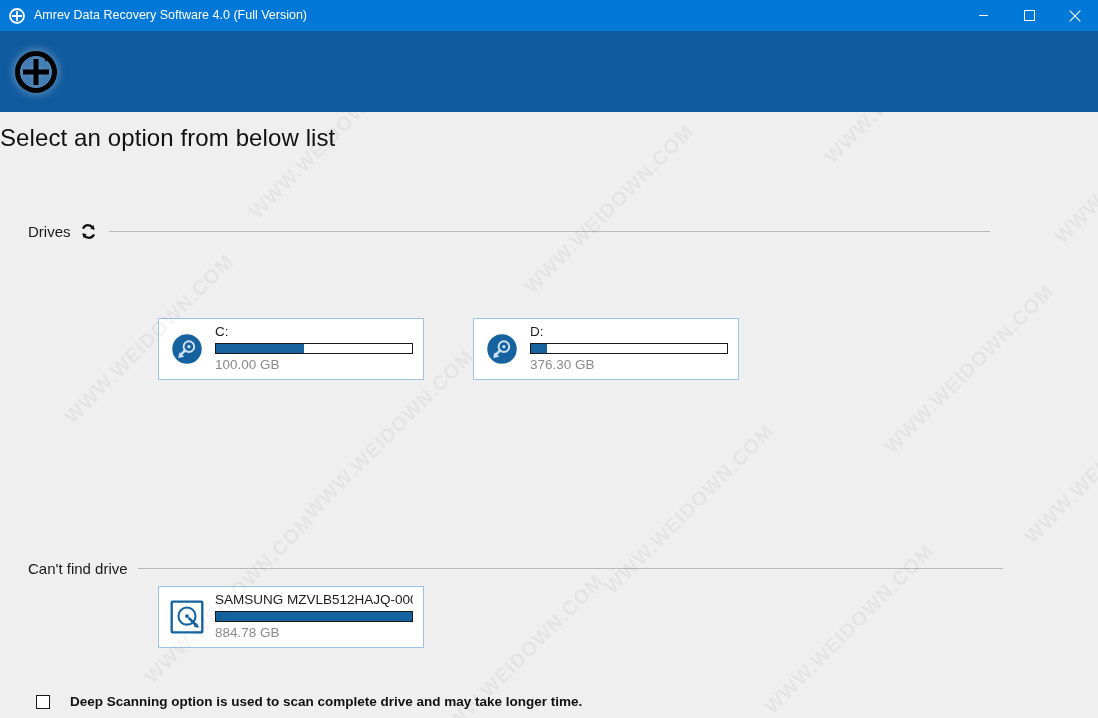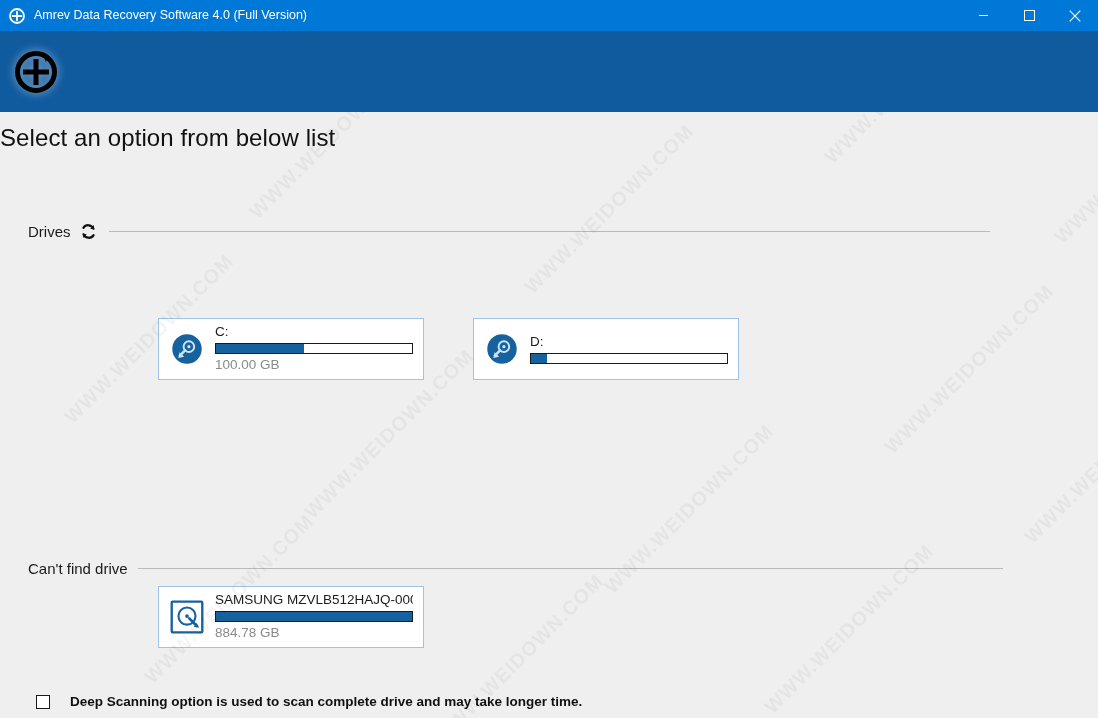--- a/index.html
+++ b/index.html
@@ -336,20 +336,21 @@
           <circle cx="22" cy="17.5" r="1.7" fill="#cfe2f3"></circle>
           <path d="M18.0 21.5 L12.5 27.0" stroke="#cfe2f3" stroke-width="2.6" stroke-linecap="round"></path>
           <path d="M12.2 23.4 L17.0 28.2 L10.8 29.6 Z" fill="#cfe2f3"></path>
         </svg>
       </span>
       <div class="card-body">
         <div class="card-name">D:</div>
         <div class="bar-outer">
           <div class="bar-fill" id="fill-d" style="width: 8%;"></div>
         </div>
+        <div class="card-size">376.30 GB</div>
       </div>
     </div>
 
     <div class="group" style="left:28px; top:448px; width:975px;">
       <span class="group-label">Can't find drive</span>
       <span class="group-rule"></span>
     </div>
 
     <div class="card" style="left:158px; top:474px;">
       <span class="card-icon">

